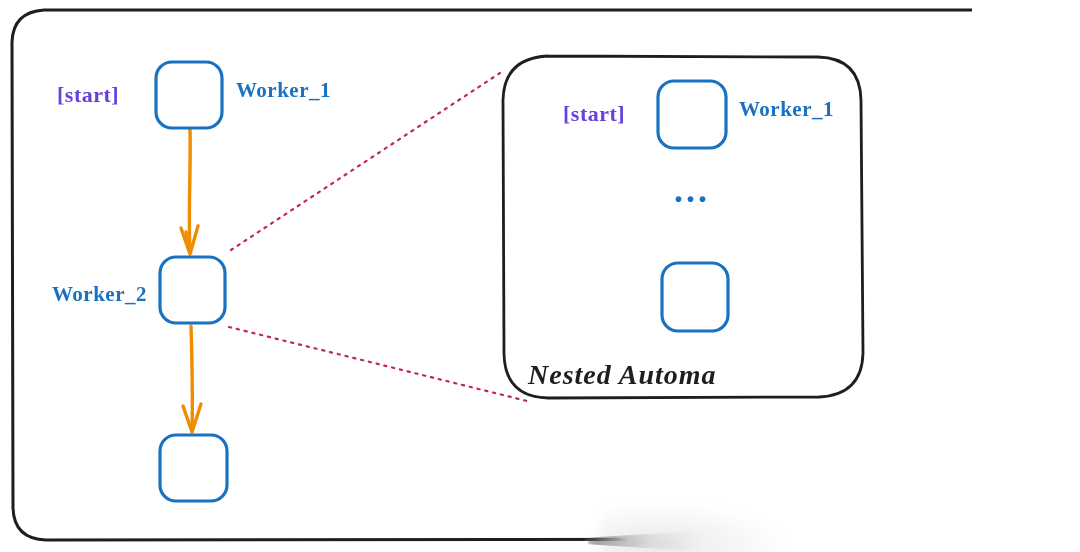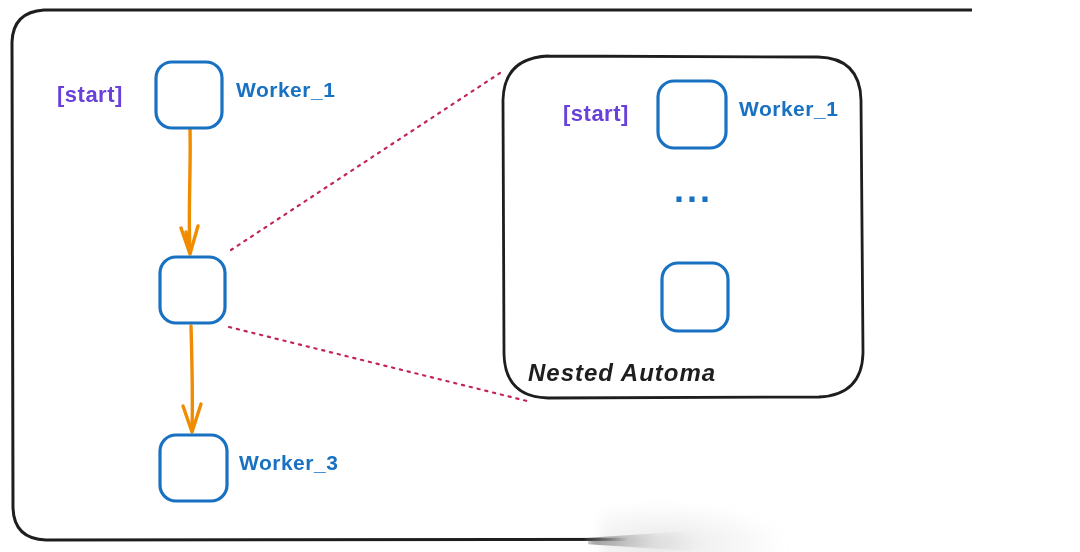--- a/index.html
+++ b/index.html
@@ -9,36 +9,36 @@
     --crimson:#c2255c;
     --ink:#1e1e1e;
     --bg:#ffffff;
   }
   html,body{margin:0;padding:0;background:#fff;}
   .stage{
     position:relative;
     width:964px;height:552px;
     background:var(--bg);
     overflow:hidden;
-    font-family:Liberation Sans, sans-serif;
+    font-family:Liberation Serif, serif;
     padding-left:8px;
   }
   .stage svg{position:absolute;left:0;top:0;}
   .lbl{
     position:absolute;
     font-weight:700;
     letter-spacing:0.5px;
     white-space:nowrap;
     user-select:none;
   }
   .lbl.blue{color:var(--blue);font-size:21px;}
   .lbl.purple{color:var(--purple);font-size:22px;}
   .lbl.title{
     color:var(--ink);
-    font-size:24px;
+    font-size:28px;
     font-style:italic;
     font-weight:600;
     letter-spacing:1px;
   }
   .lbl.dots{
     color:var(--blue);
     font-size:36px;
     font-weight:900;
     letter-spacing:3px;
     line-height:40px;
@@ -104,21 +104,21 @@
     <rect x="156" y="62" width="66" height="66" rx="16" fill="#ffffff" style="stroke:var(--blue)" stroke-width="3.2"></rect>
     <rect x="160" y="257" width="65" height="66" rx="16" fill="#ffffff" style="stroke:var(--blue)" stroke-width="3.2"></rect>
     <rect x="160" y="435" width="67" height="66" rx="16" fill="#ffffff" style="stroke:var(--blue)" stroke-width="3.2"></rect>
 
     <rect x="658" y="81" width="68" height="67" rx="16" fill="#ffffff" style="stroke:var(--blue)" stroke-width="3.2"></rect>
     <rect x="662" y="263" width="66" height="68" rx="16" fill="#ffffff" style="stroke:var(--blue)" stroke-width="3.2"></rect>
   </svg>
 
   <div class="lbl purple" style="left:57px;top:82px">[start]</div>
   <div class="lbl blue" style="left:236px;top:78px">Worker_1</div>
-  <div class="lbl blue" style="left:239px;top:451px">Worker_3</div>
+  <div class="lbl blue" style="left:52px;top:282px">Worker_2</div>
 
   <div class="lbl purple" style="left:563px;top:101px">[start]</div>
   <div class="lbl blue" style="left:739px;top:97px">Worker_1</div>
   <div class="lbl dots" style="left:674px;top:170px">...</div>
   <div class="lbl title" style="left:528px;top:359px">Nested Automa</div>
 
   <div class="fade fade-right-border"></div>
   <div class="fade fade-bottom-border"></div>
   <div class="fade smudge-right-cone"></div>
   <div class="fade smudge-bottom-wedge"></div>

